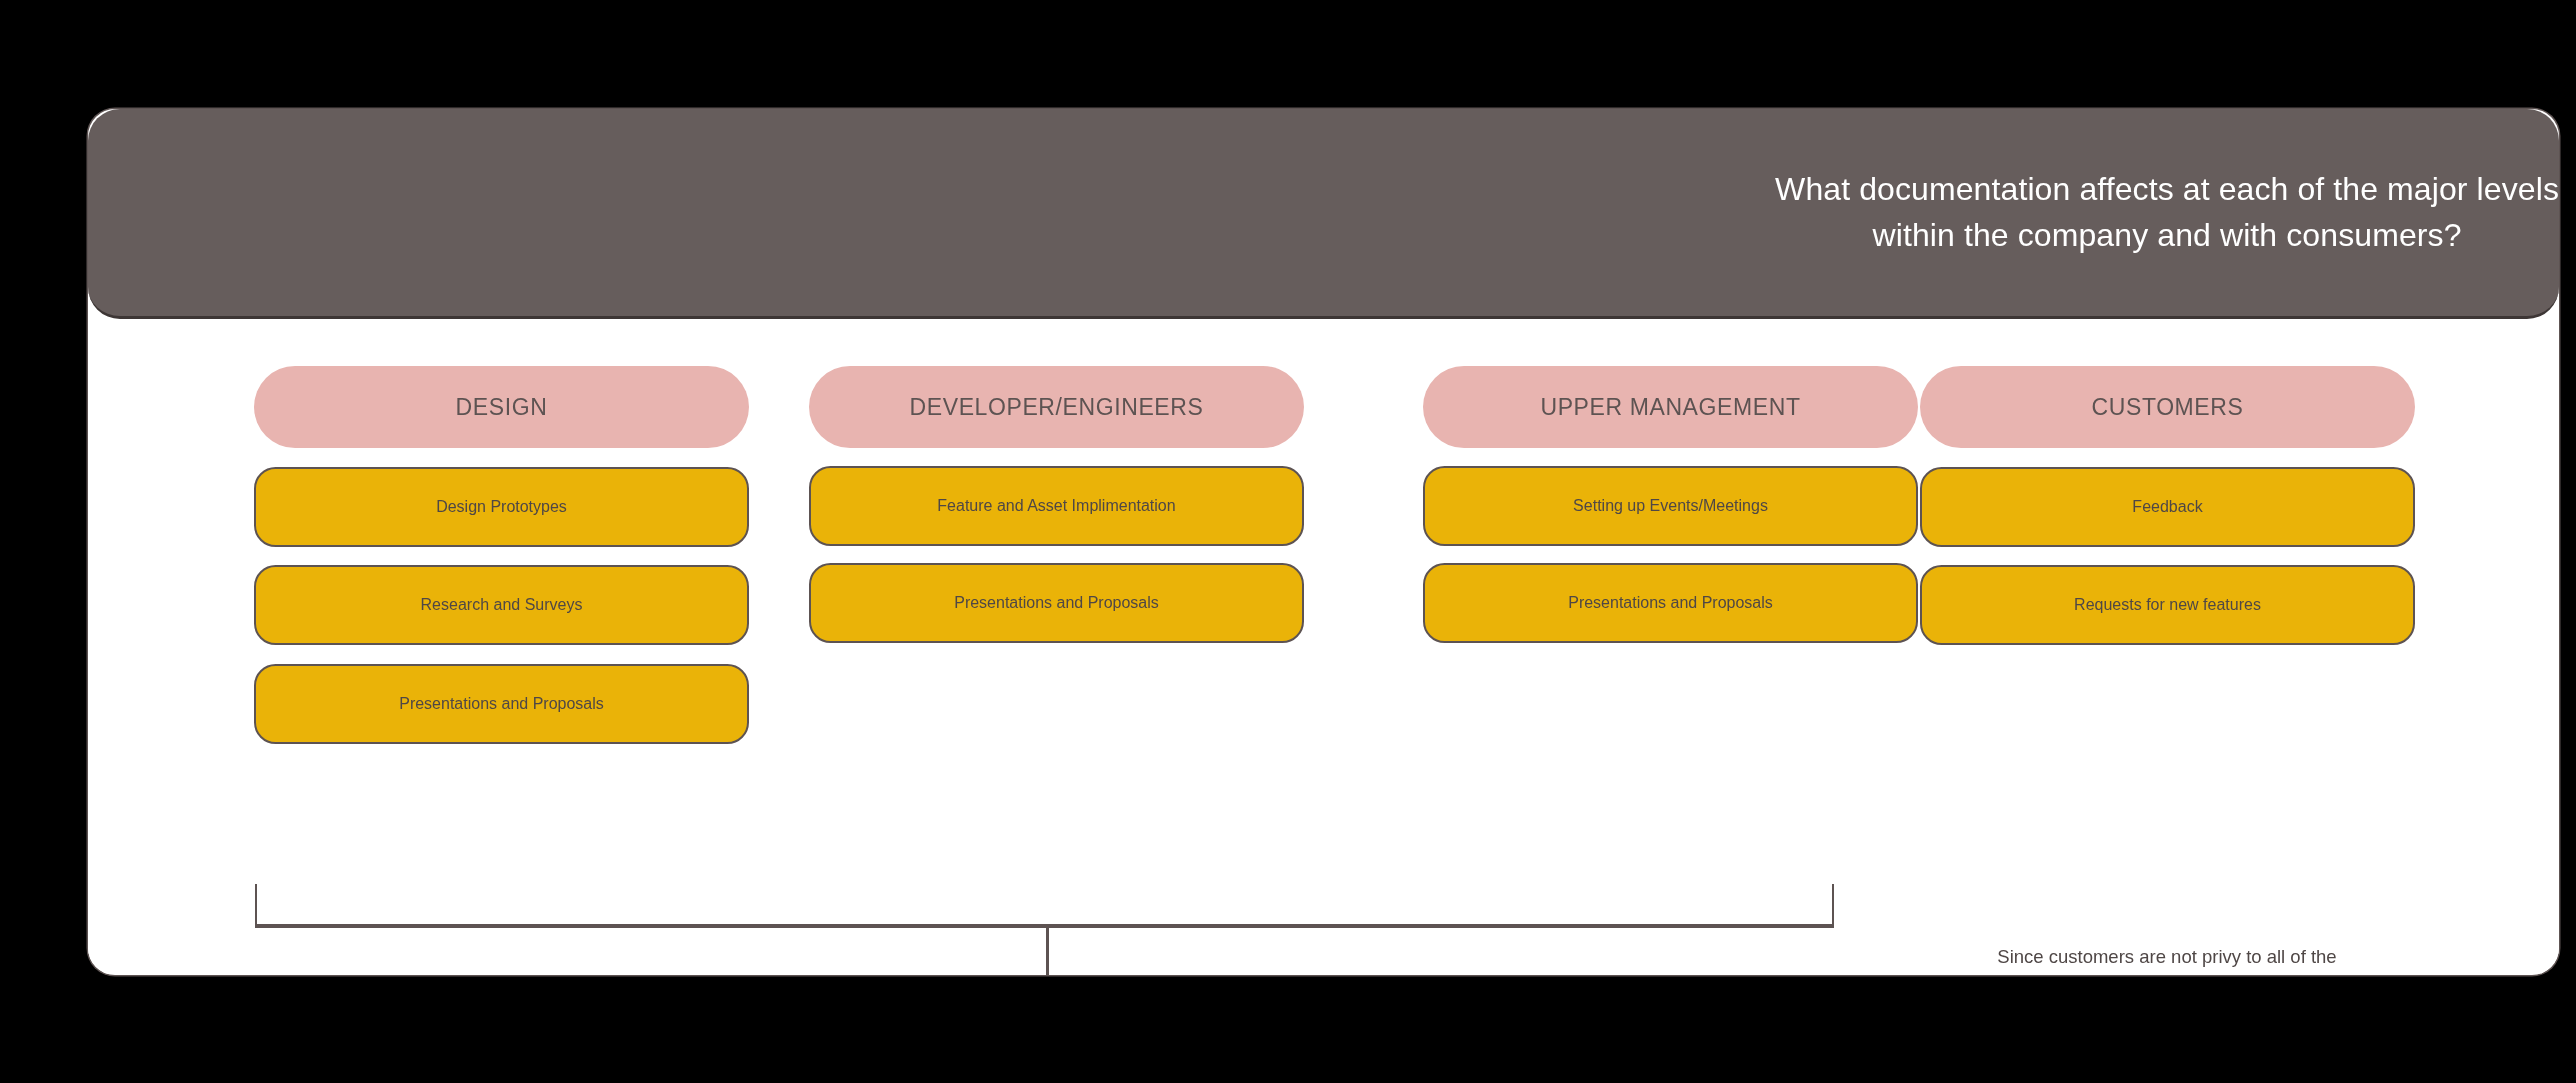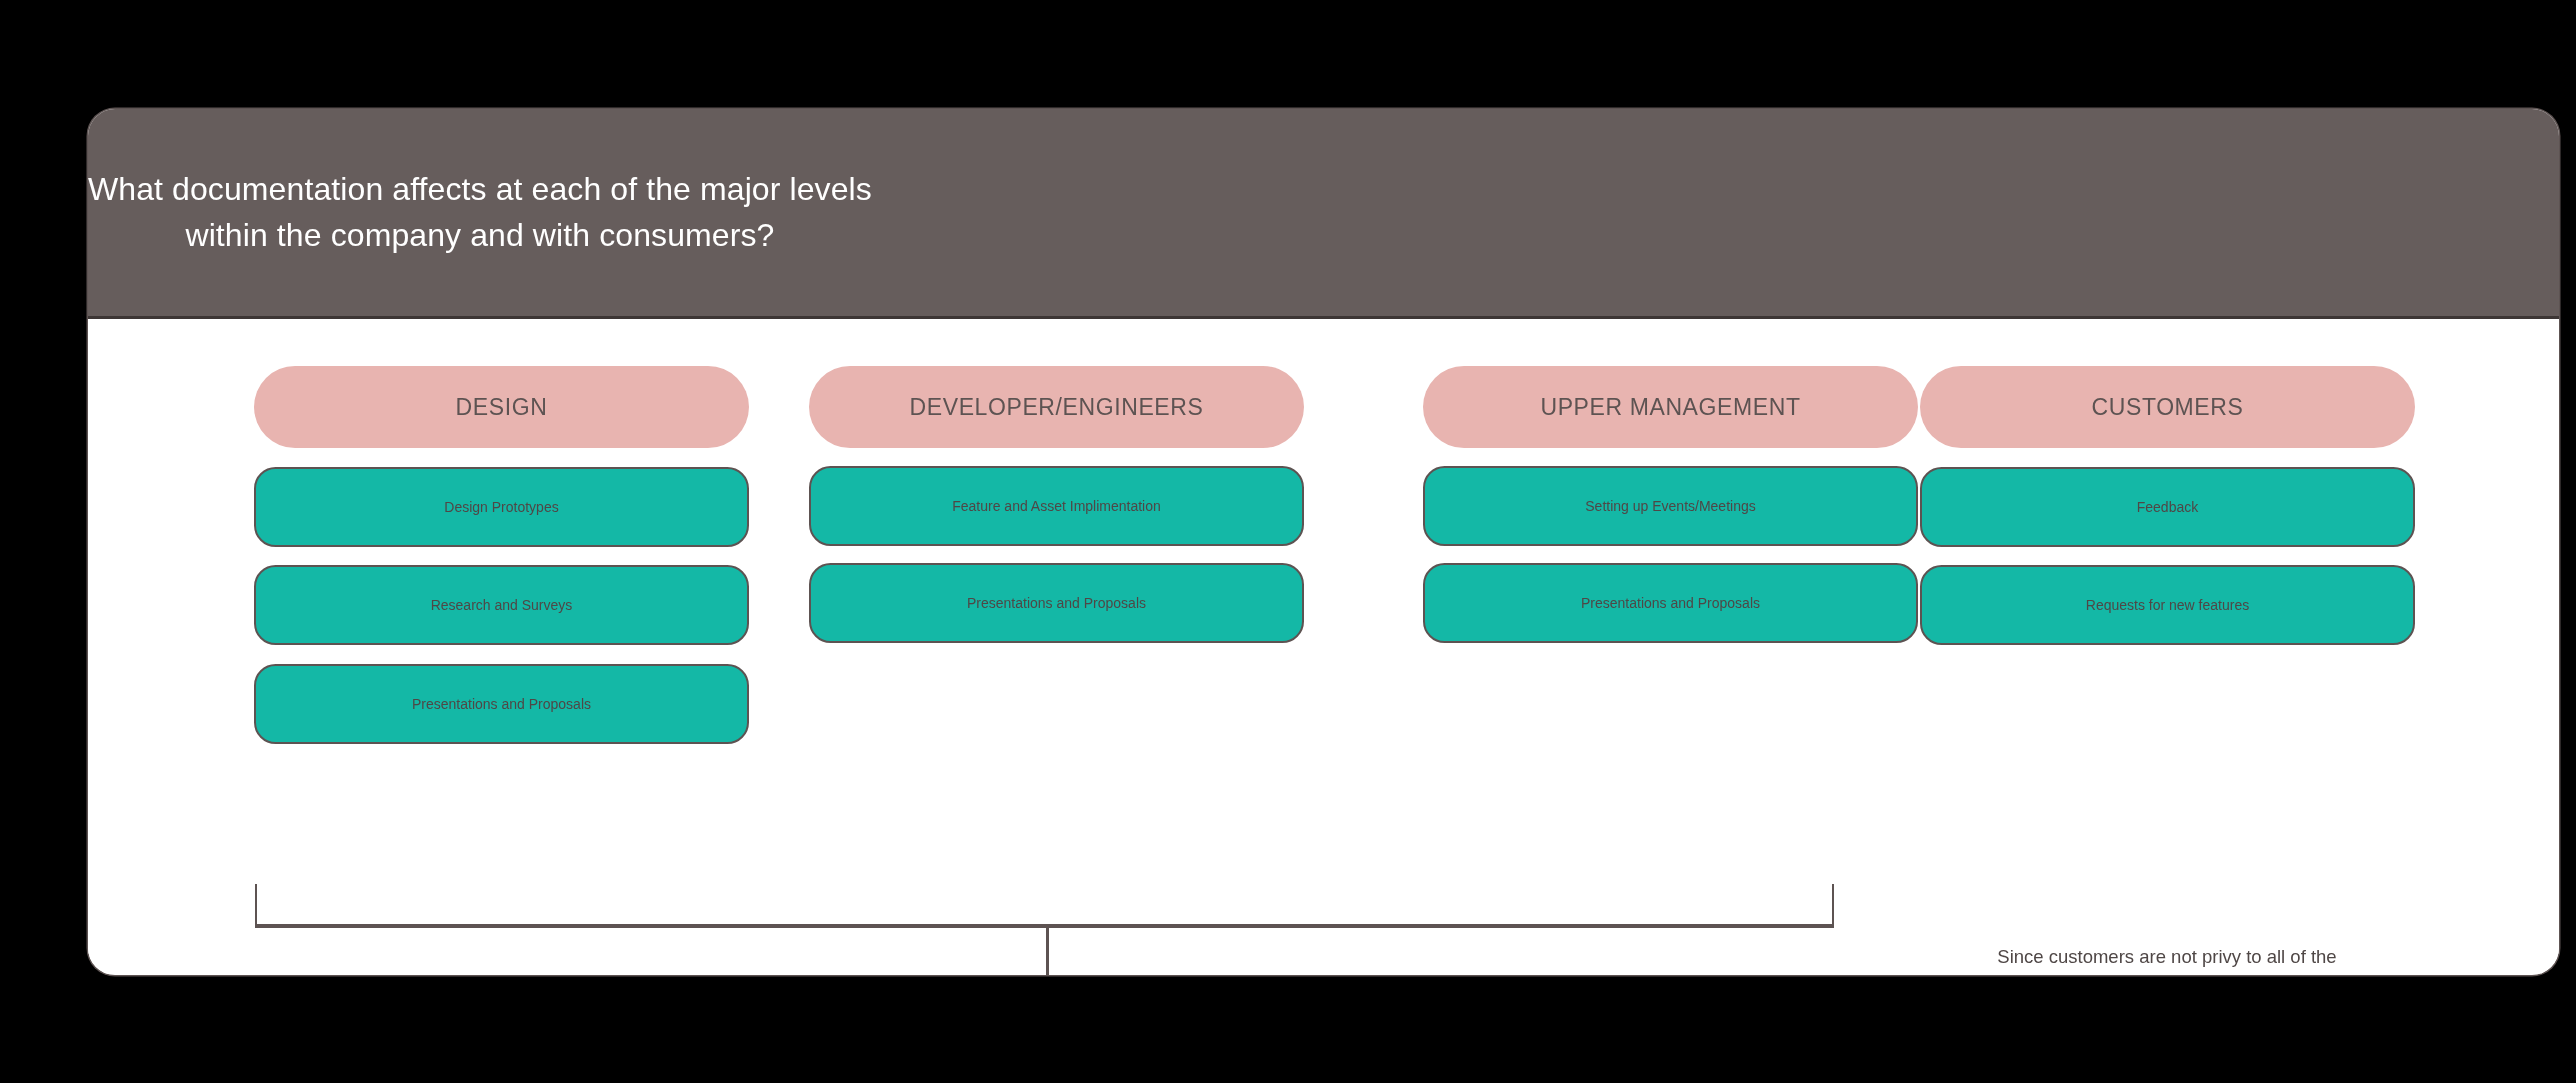--- a/index.html
+++ b/index.html
@@ -36,21 +36,22 @@
   .card-header {
     position: absolute;
     left: 0;
     top: 0;
     width: 100%;
     height: 210px;
     background: #665d5c;
     border-bottom: 3.1px solid #3d3635;
     display: flex;
     align-items: center;
-    justify-content: flex-start;
+    justify-content: flex-end;
+    border-radius: 32px;
   }
 
   .header-title {
     color: #ffffff;
     font-size: 32px;
     line-height: 1.42;
     font-weight: 400;
     text-align: center;
     letter-spacing: 0.1px;
     white-space: pre-line;
@@ -97,26 +98,26 @@
     font-size: 23px;
     letter-spacing: 0.6px;
     font-weight: 400;
   }
 
   .col-item {
     margin-top: 18.5px;
     height: 80px;
     border-radius: 21.6px;
     border: 2.1px solid #5d5352;
-    background: #14b8a6;
+    background: #eab308;
     display: flex;
     align-items: center;
     justify-content: center;
     color: #4f4746;
-    font-size: 14px;
+    font-size: 16px;
     text-align: center;
     padding: 0 13.4px;
   }
 
   
   .column.c1 .col-item,
   .column.c2 .col-item { margin-top: 17.5px; }
 
   
   .bracket {

